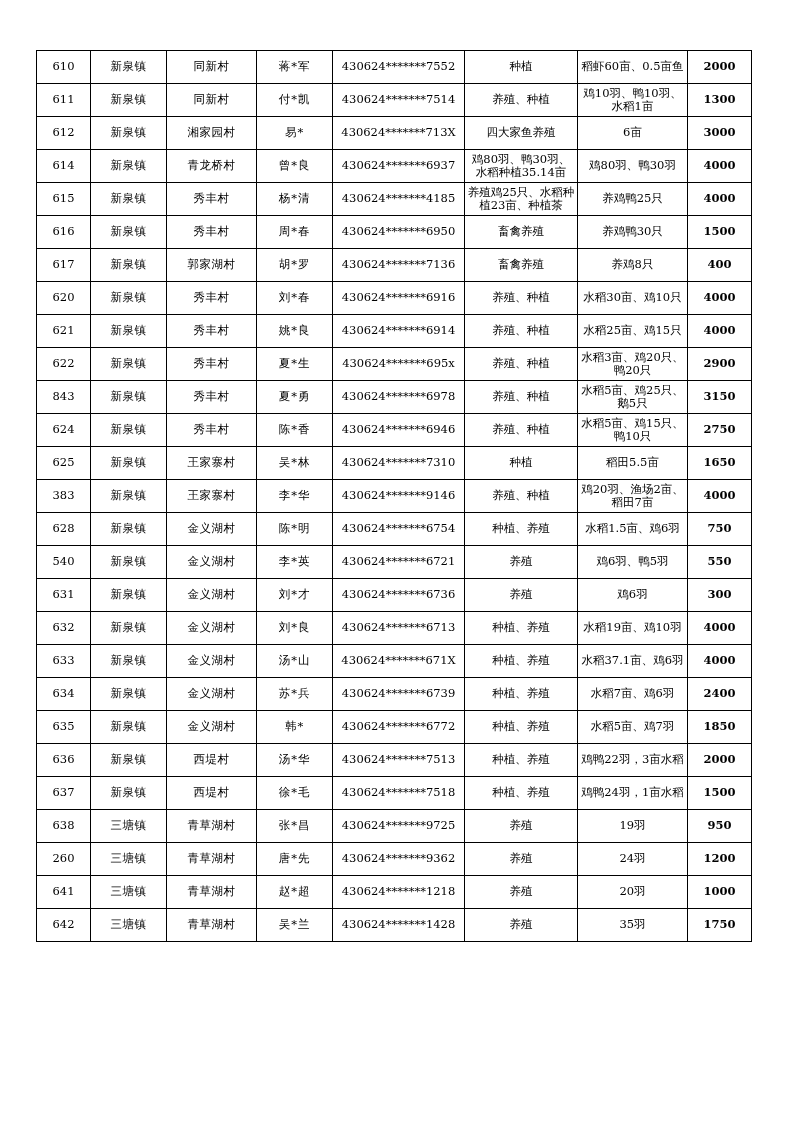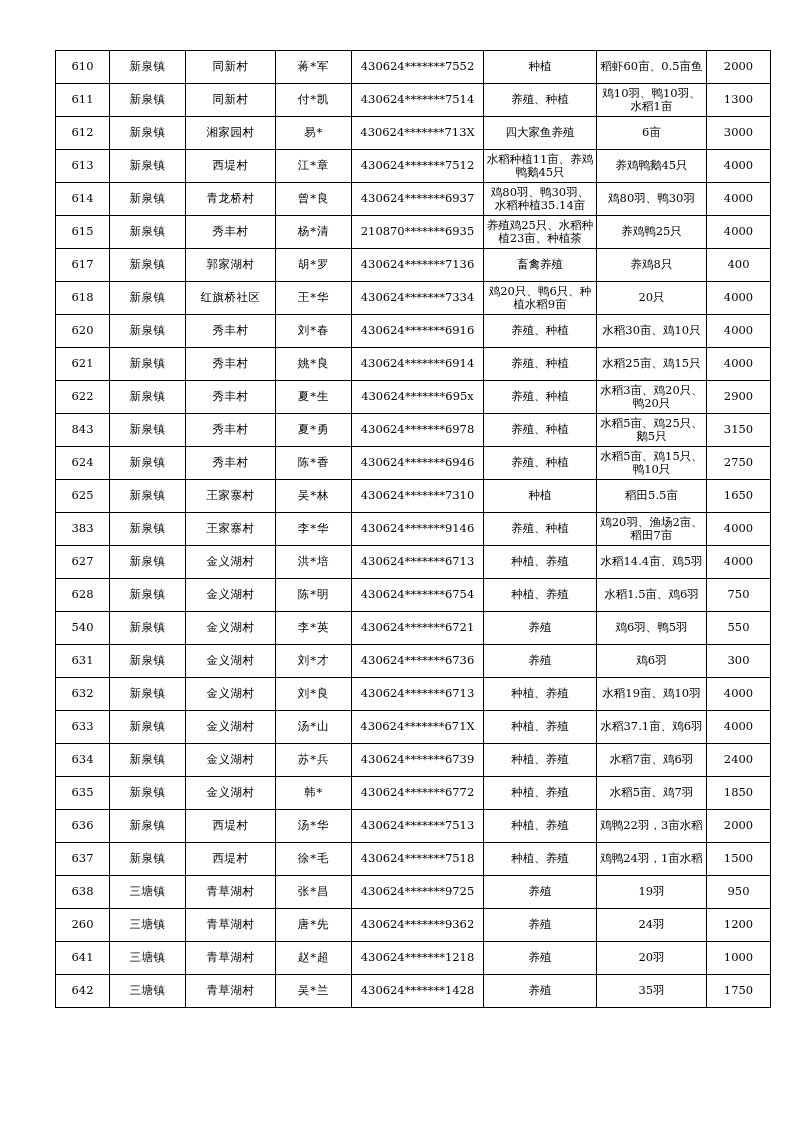--- a/index.html
+++ b/index.html
@@ -11,21 +11,21 @@
     width: 793px;
     height: 1122px;
     font-family: "DejaVu Sans", "Liberation Sans", sans-serif;
     color: #000000;
   }
   .page {
     position: relative;
     width: 793px;
     height: 1122px;
     box-sizing: border-box;
-    padding: 50px 44px 0 55px;
+    padding: 50px 44px 0 36px;
   }
   table.subsidy-table {
     width: 705px;
     border-collapse: collapse;
     table-layout: fixed;
   }
   table.subsidy-table td {
     border: 1px solid #000000;
     text-align: center;
     vertical-align: middle;
@@ -46,21 +46,21 @@
   col.c6 { width: 110px; }
   col.c7 { width: 64px; }
 
   td.num { font-size: 12px; }
   td.town { font-size: 12.5px; letter-spacing: 0.5px; }
   td.village { font-size: 12.5px; letter-spacing: 0.5px; }
   td.name { font-size: 12.5px; letter-spacing: 1px; }
   td.idcard { font-size: 11px; letter-spacing: 0px; font-family: "DejaVu Serif", "Liberation Serif", serif; }
   td.type { font-size: 11.5px; }
   td.scale { font-size: 11.5px; margin-left: 23px; }
-  td.amount { font-size: 12px; }
+  td.amount { font-size: 12px; font-weight: bold; }
 </style>
 </head>
 <body>
 
 <div class="page">
   <table class="subsidy-table">
     <colgroup>
       <col class="c0">
         <col class="c1">
         <col class="c2">
@@ -95,70 +95,60 @@
           <td class="num">612</td>
           <td class="town">新泉镇</td>
           <td class="village">湘家园村</td>
           <td class="name">易*</td>
           <td class="idcard">430624*******713X</td>
           <td class="type">四大家鱼养殖</td>
           <td class="scale">6亩</td>
           <td class="amount">3000</td>
         </tr>
         <tr>
-          <td class="num">613</td>
-          <td class="town">新泉镇</td>
-          <td class="village">西堤村</td>
-          <td class="name">江*章</td>
-          <td class="idcard">430624*******7512</td>
-          <td class="type">水稻种植11亩、养鸡鸭鹅45只</td>
-          <td class="scale">养鸡鸭鹅45只</td>
-          <td class="amount">4000</td>
-        </tr>
-        <tr>
           <td class="num">614</td>
           <td class="town">新泉镇</td>
           <td class="village">青龙桥村</td>
           <td class="name">曾*良</td>
           <td class="idcard">430624*******6937</td>
           <td class="type">鸡80羽、鸭30羽、水稻种植35.14亩</td>
           <td class="scale">鸡80羽、鸭30羽</td>
           <td class="amount">4000</td>
         </tr>
         <tr>
           <td class="num">615</td>
           <td class="town">新泉镇</td>
           <td class="village">秀丰村</td>
           <td class="name">杨*清</td>
-          <td class="idcard">210870*******6935</td>
+          <td class="idcard">430624*******4185</td>
           <td class="type">养殖鸡25只、水稻种植23亩、种植茶</td>
           <td class="scale">养鸡鸭25只</td>
           <td class="amount">4000</td>
+        </tr>
+        <tr>
+          <td class="num">616</td>
+          <td class="town">新泉镇</td>
+          <td class="village">秀丰村</td>
+          <td class="name">周*春</td>
+          <td class="idcard">430624*******6950</td>
+          <td class="type">畜禽养殖</td>
+          <td class="scale">养鸡鸭30只</td>
+          <td class="amount">1500</td>
         </tr>
         <tr>
           <td class="num">617</td>
           <td class="town">新泉镇</td>
           <td class="village">郭家湖村</td>
           <td class="name">胡*罗</td>
           <td class="idcard">430624*******7136</td>
           <td class="type">畜禽养殖</td>
           <td class="scale">养鸡8只</td>
           <td class="amount">400</td>
         </tr>
         <tr>
-          <td class="num">618</td>
-          <td class="town">新泉镇</td>
-          <td class="village">红旗桥社区</td>
-          <td class="name">王*华</td>
-          <td class="idcard">430624*******7334</td>
-          <td class="type">鸡20只、鸭6只、种植水稻9亩</td>
-          <td class="scale">20只</td>
-          <td class="amount">4000</td>
-        </tr>
-        <tr>
           <td class="num">620</td>
           <td class="town">新泉镇</td>
           <td class="village">秀丰村</td>
           <td class="name">刘*春</td>
           <td class="idcard">430624*******6916</td>
           <td class="type">养殖、种植</td>
           <td class="scale">水稻30亩、鸡10只</td>
           <td class="amount">4000</td>
         </tr>
         <tr>
@@ -215,30 +205,20 @@
           <td class="num">383</td>
           <td class="town">新泉镇</td>
           <td class="village">王家寨村</td>
           <td class="name">李*华</td>
           <td class="idcard">430624*******9146</td>
           <td class="type">养殖、种植</td>
           <td class="scale">鸡20羽、渔场2亩、稻田7亩</td>
           <td class="amount">4000</td>
         </tr>
         <tr>
-          <td class="num">627</td>
-          <td class="town">新泉镇</td>
-          <td class="village">金义湖村</td>
-          <td class="name">洪*培</td>
-          <td class="idcard">430624*******6713</td>
-          <td class="type">种植、养殖</td>
-          <td class="scale">水稻14.4亩、鸡5羽</td>
-          <td class="amount">4000</td>
-        </tr>
-        <tr>
           <td class="num">628</td>
           <td class="town">新泉镇</td>
           <td class="village">金义湖村</td>
           <td class="name">陈*明</td>
           <td class="idcard">430624*******6754</td>
           <td class="type">种植、养殖</td>
           <td class="scale">水稻1.5亩、鸡6羽</td>
           <td class="amount">750</td>
         </tr>
         <tr>

